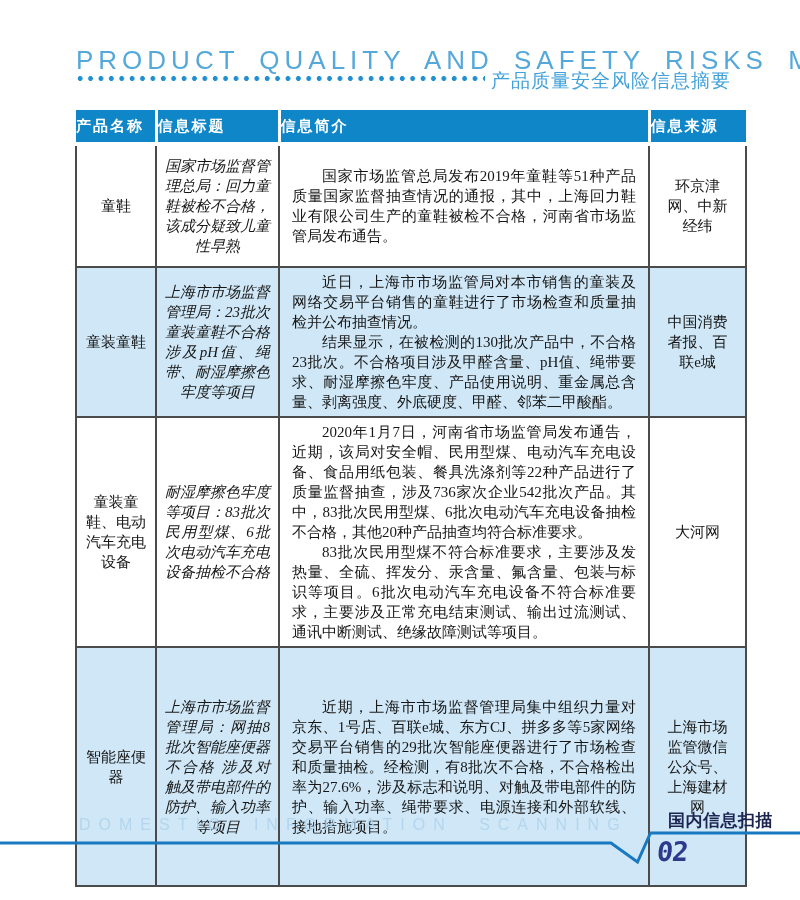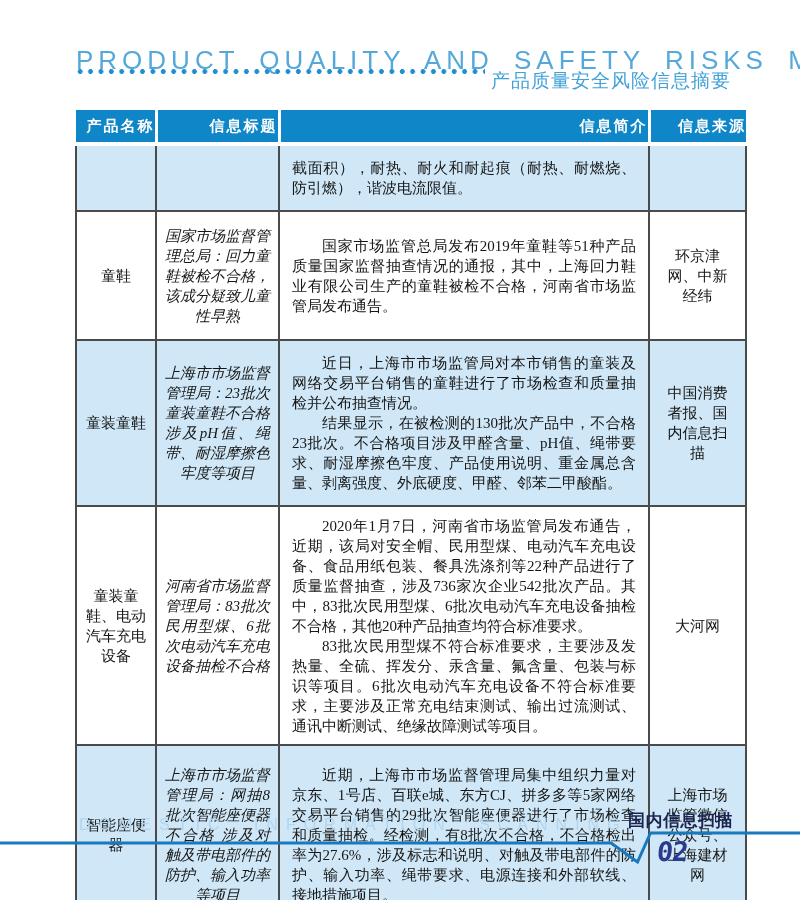--- a/index.html
+++ b/index.html
@@ -25,21 +25,21 @@
   }
   
   .title-en{
     position:absolute;left:76px;top:45px;width:680px;
     font-family:"Liberation Sans","DejaVu Sans",sans-serif;
     font-weight:normal;font-size:26px;letter-spacing:5px;word-spacing:8px;
     color:var(--title-en-blue);white-space:nowrap;
   }
   .subtitle-row{
     position:absolute;left:77px;top:68px;width:654px;
-    display:flex;align-items:flex-start;
+    display:flex;align-items:center;
   }
   .dotted-line{
     flex:1;height:7px;margin:0 6px 5px 0;
     background-image:radial-gradient(circle 2.4px at 3px 3.5px,var(--dot-blue) 2.3px,transparent 2.6px);
     background-size:10.4px 7px;background-repeat:repeat-x;
   }
   .subtitle-zh{
     font-family:"Liberation Sans","DejaVu Sans",sans-serif;
     font-size:19px;color:var(--subtitle-blue);letter-spacing:1px;white-space:nowrap;
   }
@@ -49,21 +49,21 @@
     border-collapse:collapse;table-layout:fixed;
   }
   .doc-table col.c-product{width:80px;}
   .doc-table col.c-title{width:123px;}
   .doc-table col.c-summary{width:370px;}
   .doc-table col.c-source{width:97px;}
   .doc-table thead th{
     background:var(--header-bar-blue);color:#ffffff;
     font-family:"Liberation Sans","DejaVu Sans",sans-serif;
     font-weight:bold;font-size:15px;letter-spacing:2px;
-    height:32px;padding:0;text-align:right;vertical-align:middle;
+    height:32px;padding:0;text-align:left;vertical-align:middle;
     border-right:3px solid #ffffff;border-bottom:4px solid #ffffff;
   }
   .doc-table thead th:last-child{border-right:none;margin-top:36px;}
   .doc-table tbody td{
     border:2px solid var(--table-border-gray);
     vertical-align:middle;font-size:15px;line-height:20px;
     background:#ffffff;
   }
   .doc-table tbody tr.shaded td{background:var(--shaded-row-blue);}
   .doc-table tbody tr:nth-child(1) td{height:44px;}
@@ -85,21 +85,21 @@
   td.cell-source{text-align:center;padding:4px 14px;line-height:24px;margin-top:20px;}
   
   .footer-caption-en{
     position:absolute;left:79px;top:816px;
     font-family:"Liberation Sans","DejaVu Sans",sans-serif;
     font-weight:normal;font-size:16px;letter-spacing:8px;word-spacing:14px;
     color:var(--footer-caption-blue);white-space:nowrap;
   }
   .footer-line-svg{position:absolute;left:0;top:829px;}
   .footer-caption-zh{
-    position:absolute;left:628px;top:809px;
+    position:absolute;left:668px;top:809px;
     font-family:"Liberation Serif","DejaVu Serif",serif;
     font-weight:bold;font-size:17px;letter-spacing:0.5px;
     color:var(--footer-zh-navy);white-space:nowrap;
   }
   .page-number{
     position:absolute;left:657px;top:836px;
     font-family:"DejaVu Sans Mono","Liberation Mono",monospace;
     font-weight:bold;font-size:27px;letter-spacing:-1px;
     color:var(--page-number-navy);
     transform:skewX(-6deg);
@@ -126,48 +126,40 @@
     </colgroup>
     <thead>
       <tr>
         <th>产品名称</th>
         <th>信息标题</th>
         <th>信息简介</th>
         <th>信息来源</th>
       </tr>
     </thead>
     <tbody id="table-body">
-        <tr class="shaded">
-          <td class="cell-product"></td>
-          <td class="cell-title"></td>
-          <td class="cell-summary">
-            <p class="no-indent">截面积），耐热、耐火和耐起痕（耐热、耐燃烧、防引燃），谐波电流限值。</p>
-          </td>
-          <td class="cell-source"></td>
-        </tr>
         <tr>
           <td class="cell-product">童鞋</td>
           <td class="cell-title">国家市场监督管理总局：回力童鞋被检不合格，该成分疑致儿童性早熟</td>
           <td class="cell-summary">
             <p>国家市场监管总局发布2019年童鞋等51种产品质量国家监督抽查情况的通报，其中，上海回力鞋业有限公司生产的童鞋被检不合格，河南省市场监管局发布通告。</p>
           </td>
           <td class="cell-source">环京津网、中新经纬</td>
         </tr>
         <tr class="shaded">
           <td class="cell-product">童装童鞋</td>
           <td class="cell-title">上海市市场监督管理局：23批次童装童鞋不合格 涉及pH值、绳带、耐湿摩擦色牢度等项目</td>
           <td class="cell-summary">
             <p>近日，上海市市场监管局对本市销售的童装及网络交易平台销售的童鞋进行了市场检查和质量抽检并公布抽查情况。</p>
             <p>结果显示，在被检测的130批次产品中，不合格23批次。不合格项目涉及甲醛含量、pH值、绳带要求、耐湿摩擦色牢度、产品使用说明、重金属总含量、剥离强度、外底硬度、甲醛、邻苯二甲酸酯。</p>
           </td>
-          <td class="cell-source">中国消费者报、国内信息扫描</td>
+          <td class="cell-source">中国消费者报、百联e城</td>
         </tr>
         <tr>
           <td class="cell-product">童装童鞋、电动汽车充电设备</td>
-          <td class="cell-title">河南省市场监督管理局：83批次民用型煤、6批次电动汽车充电设备抽检不合格</td>
+          <td class="cell-title">耐湿摩擦色牢度等项目：83批次民用型煤、6批次电动汽车充电设备抽检不合格</td>
           <td class="cell-summary">
             <p>2020年1月7日，河南省市场监管局发布通告，近期，该局对安全帽、民用型煤、电动汽车充电设备、食品用纸包装、餐具洗涤剂等22种产品进行了质量监督抽查，涉及736家次企业542批次产品。其中，83批次民用型煤、6批次电动汽车充电设备抽检不合格，其他20种产品抽查均符合标准要求。</p>
             <p>83批次民用型煤不符合标准要求，主要涉及发热量、全硫、挥发分、汞含量、氟含量、包装与标识等项目。6批次电动汽车充电设备不符合标准要求，主要涉及正常充电结束测试、输出过流测试、通讯中断测试、绝缘故障测试等项目。</p>
           </td>
           <td class="cell-source">大河网</td>
         </tr>
         <tr class="shaded">
           <td class="cell-product">智能座便器</td>
           <td class="cell-title">上海市市场监督管理局：网抽8批次智能座便器不合格 涉及对触及带电部件的防护、输入功率等项目</td>
           <td class="cell-summary">

